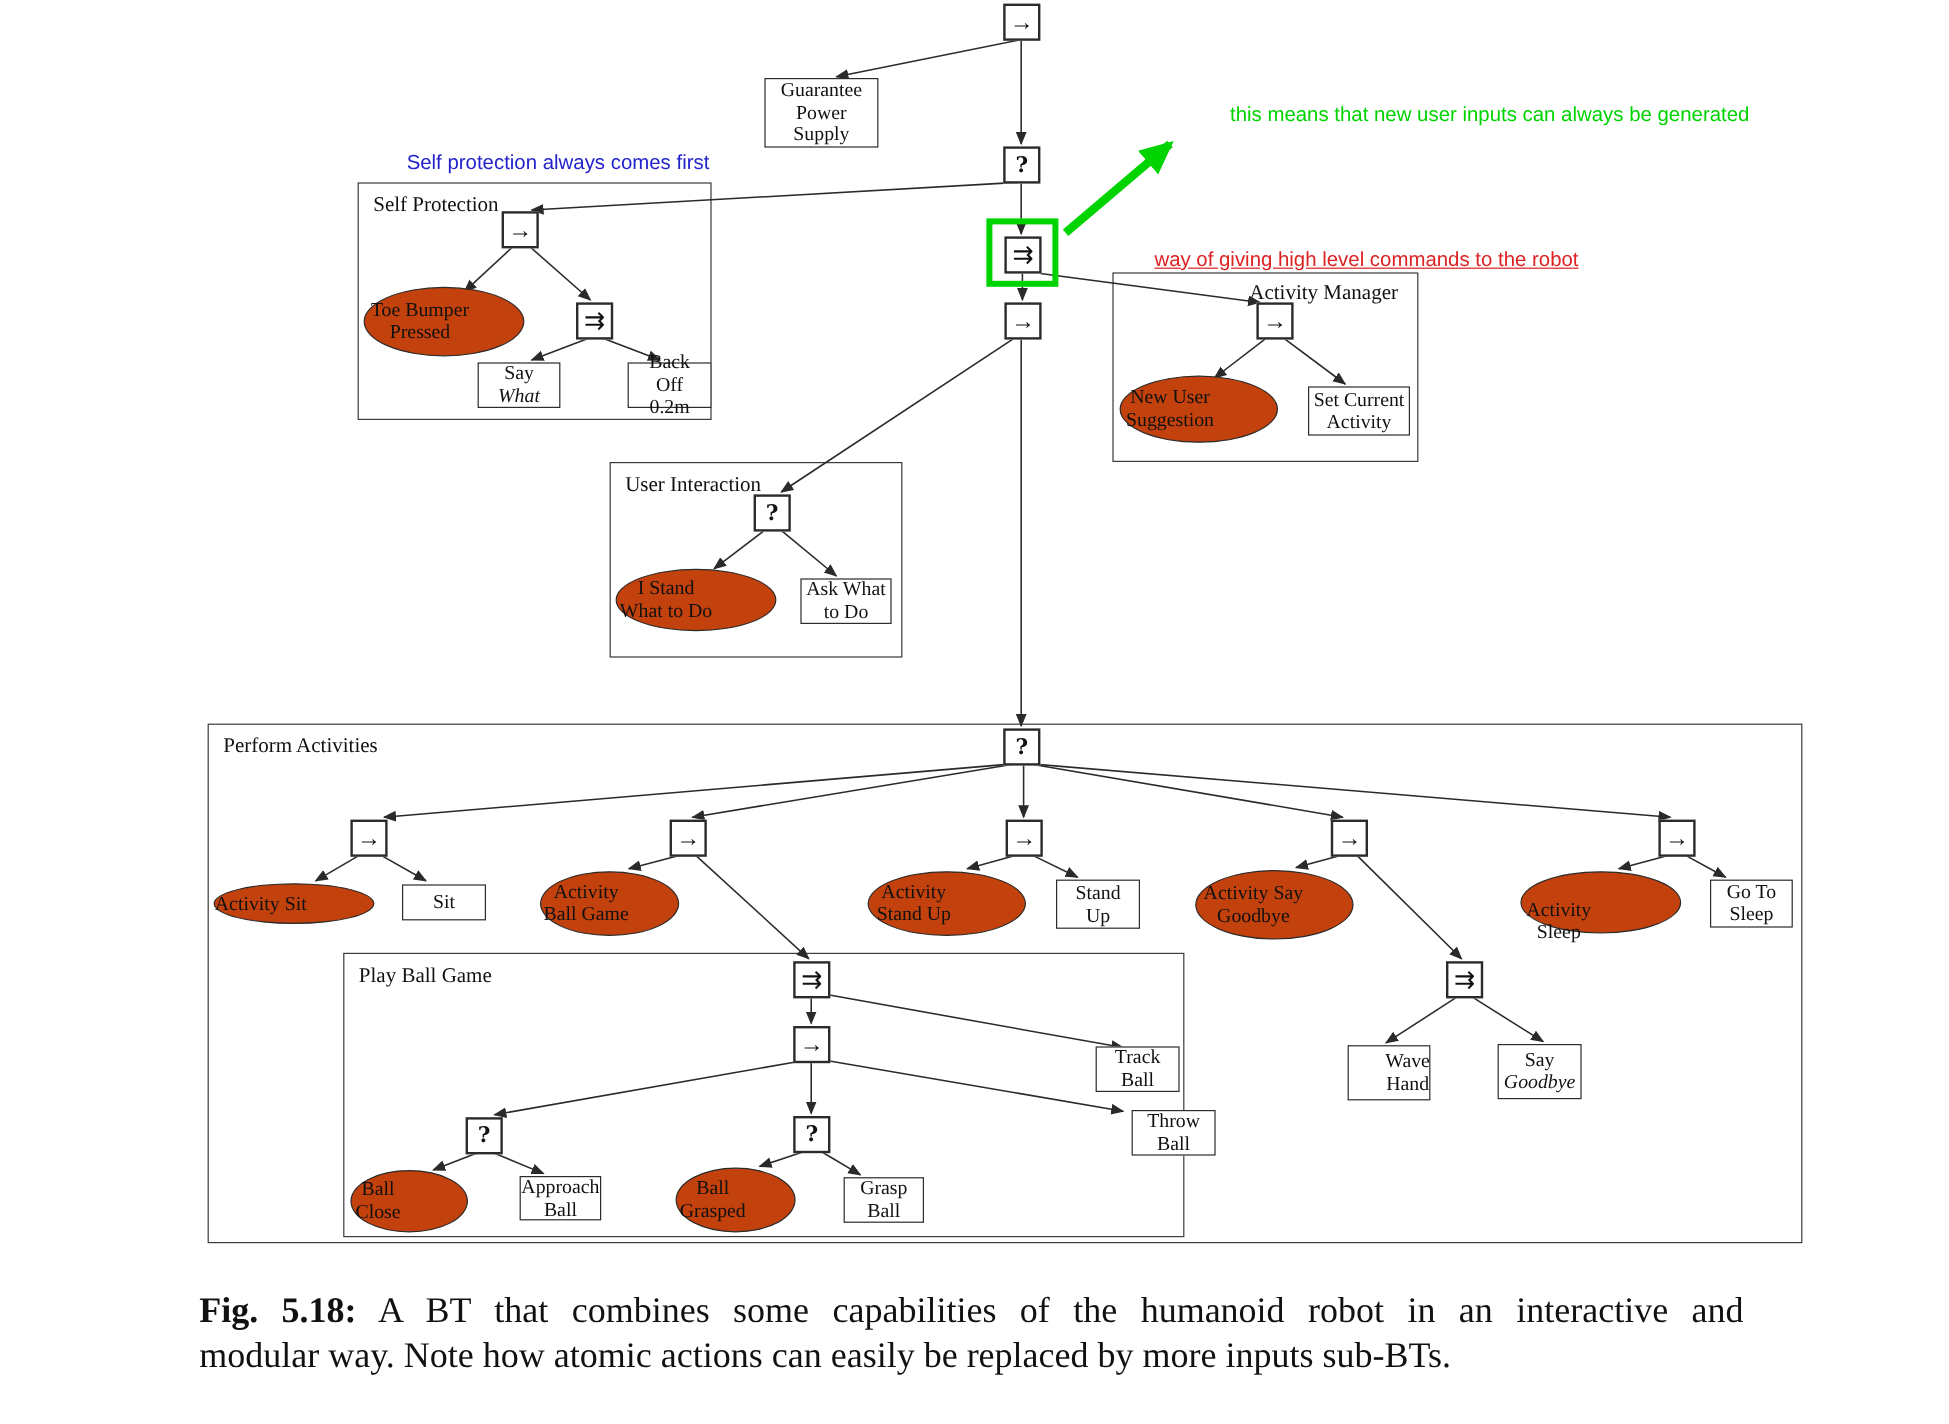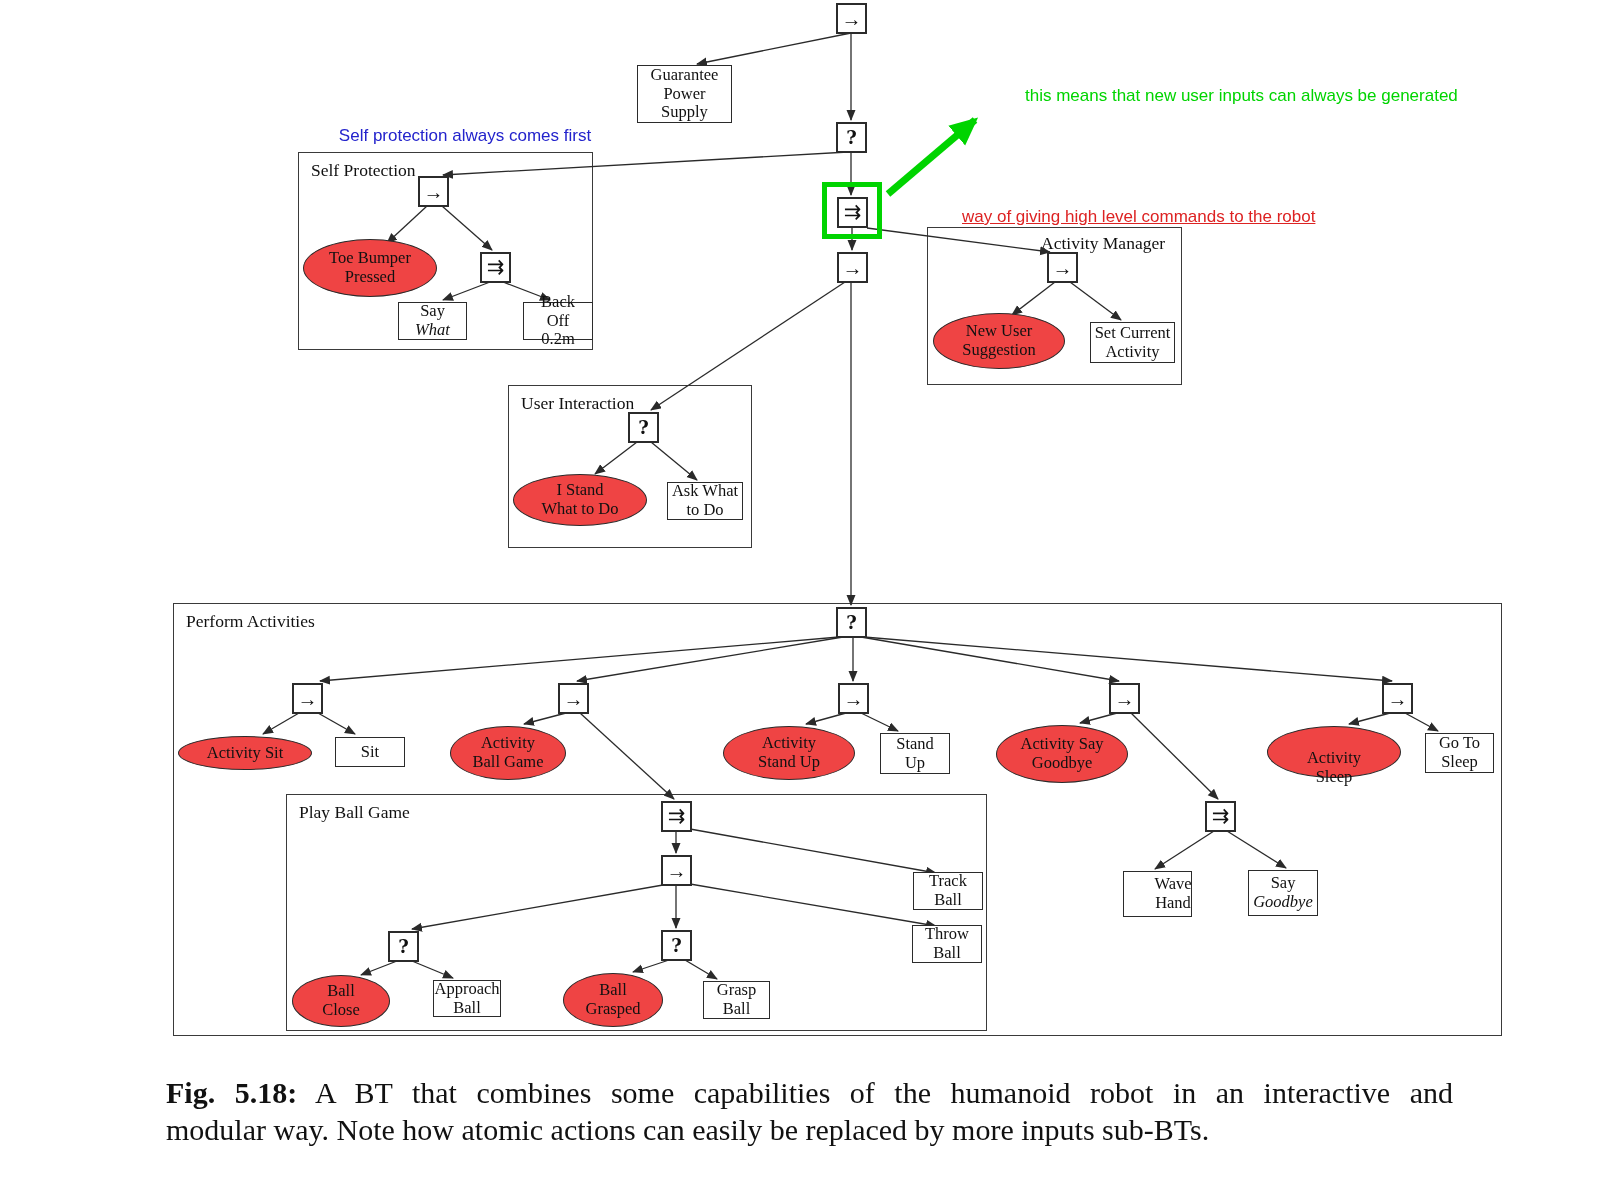--- a/index.html
+++ b/index.html
@@ -10,22 +10,22 @@
   .group-label{position:absolute;left:12px;top:7px;font-size:17.5px;white-space:nowrap;}
   .label-right{left:auto;right:16px;top:5px;}
   .cnode{position:absolute;width:31px;height:31px;border:2px solid #2b2b2b;background:#fff;
          box-sizing:border-box;display:flex;align-items:center;justify-content:center;z-index:3;}
   .sym{font-size:20px;line-height:1;}
   .sym-q{font-weight:bold;font-size:18px;font-family:"DejaVu Serif",serif;}
   .sym-m{font-size:21px;}
   .action{position:absolute;border:1.7px solid #2b2b2b;background:#fff;box-sizing:border-box;
           display:flex;align-items:center;justify-content:center;text-align:center;
           font-size:16.5px;line-height:1.13;z-index:3;}
-  .cond{position:absolute;border:1.4px solid #2b2b2b;background:#ef4444;box-sizing:border-box;
-        border-radius:50%;display:flex;align-items:center;justify-content:center;text-align:center;
+  .cond{position:absolute;border:1.4px solid #2b2b2b;background:#c2410c;box-sizing:border-box;
+        border-radius:50%;display:flex;align-items:center;justify-content:flex-start;text-align:center;
         font-size:16.5px;line-height:1.13;z-index:3;}
   .two-line{display:flex;flex-direction:column;align-items:center;justify-content:center;}
   .ital{font-style:italic;}
   .note{position:absolute;font-family:"Liberation Sans",sans-serif;font-size:17px;
         white-space:nowrap;z-index:4;}
   .note-blue{color:#2323cc;}
   .note-green{color:#00d400;}
   .note-red{color:#dd2222;text-decoration:underline;}
   .hl-frame{position:absolute;left:822px;top:182px;width:60px;height:57px;border:5px solid #00d400;
             box-sizing:border-box;z-index:4;background:transparent;}
@@ -198,21 +198,21 @@
   <div class="action" style="left:1123px;top:871px;width:69px;height:46px;padding-left:31px;">
       <span class="mw" style="max-width:44px;">Wave Hand</span>
     </div>
   <div class="action two-line" style="left:1248px;top:870px;width:70px;height:46px;">
     <span>Say</span>
     <span class="ital">Goodbye</span>
   </div>
   <div class="action" style="left:913px;top:872px;width:70px;height:38px;">
       <span class="mw" style="max-width:44px;">Track Ball</span>
     </div>
-  <div class="action" style="left:912px;top:925px;width:70px;height:38px;">
+  <div class="action" style="left:943px;top:925px;width:70px;height:38px;">
       <span class="mw" style="max-width:44px;">Throw Ball</span>
     </div>
   <div class="action" style="left:433px;top:980px;width:68px;height:37px;">
       <span class="mw" style="max-width:66px;">Approach Ball</span>
     </div>
   <div class="action" style="left:703px;top:981px;width:67px;height:38px;">
       <span class="mw" style="max-width:44px;">Grasp Ball</span>
     </div>
 
   <div class="cond" style="left:303px;top:239px;width:134px;height:58px;">

